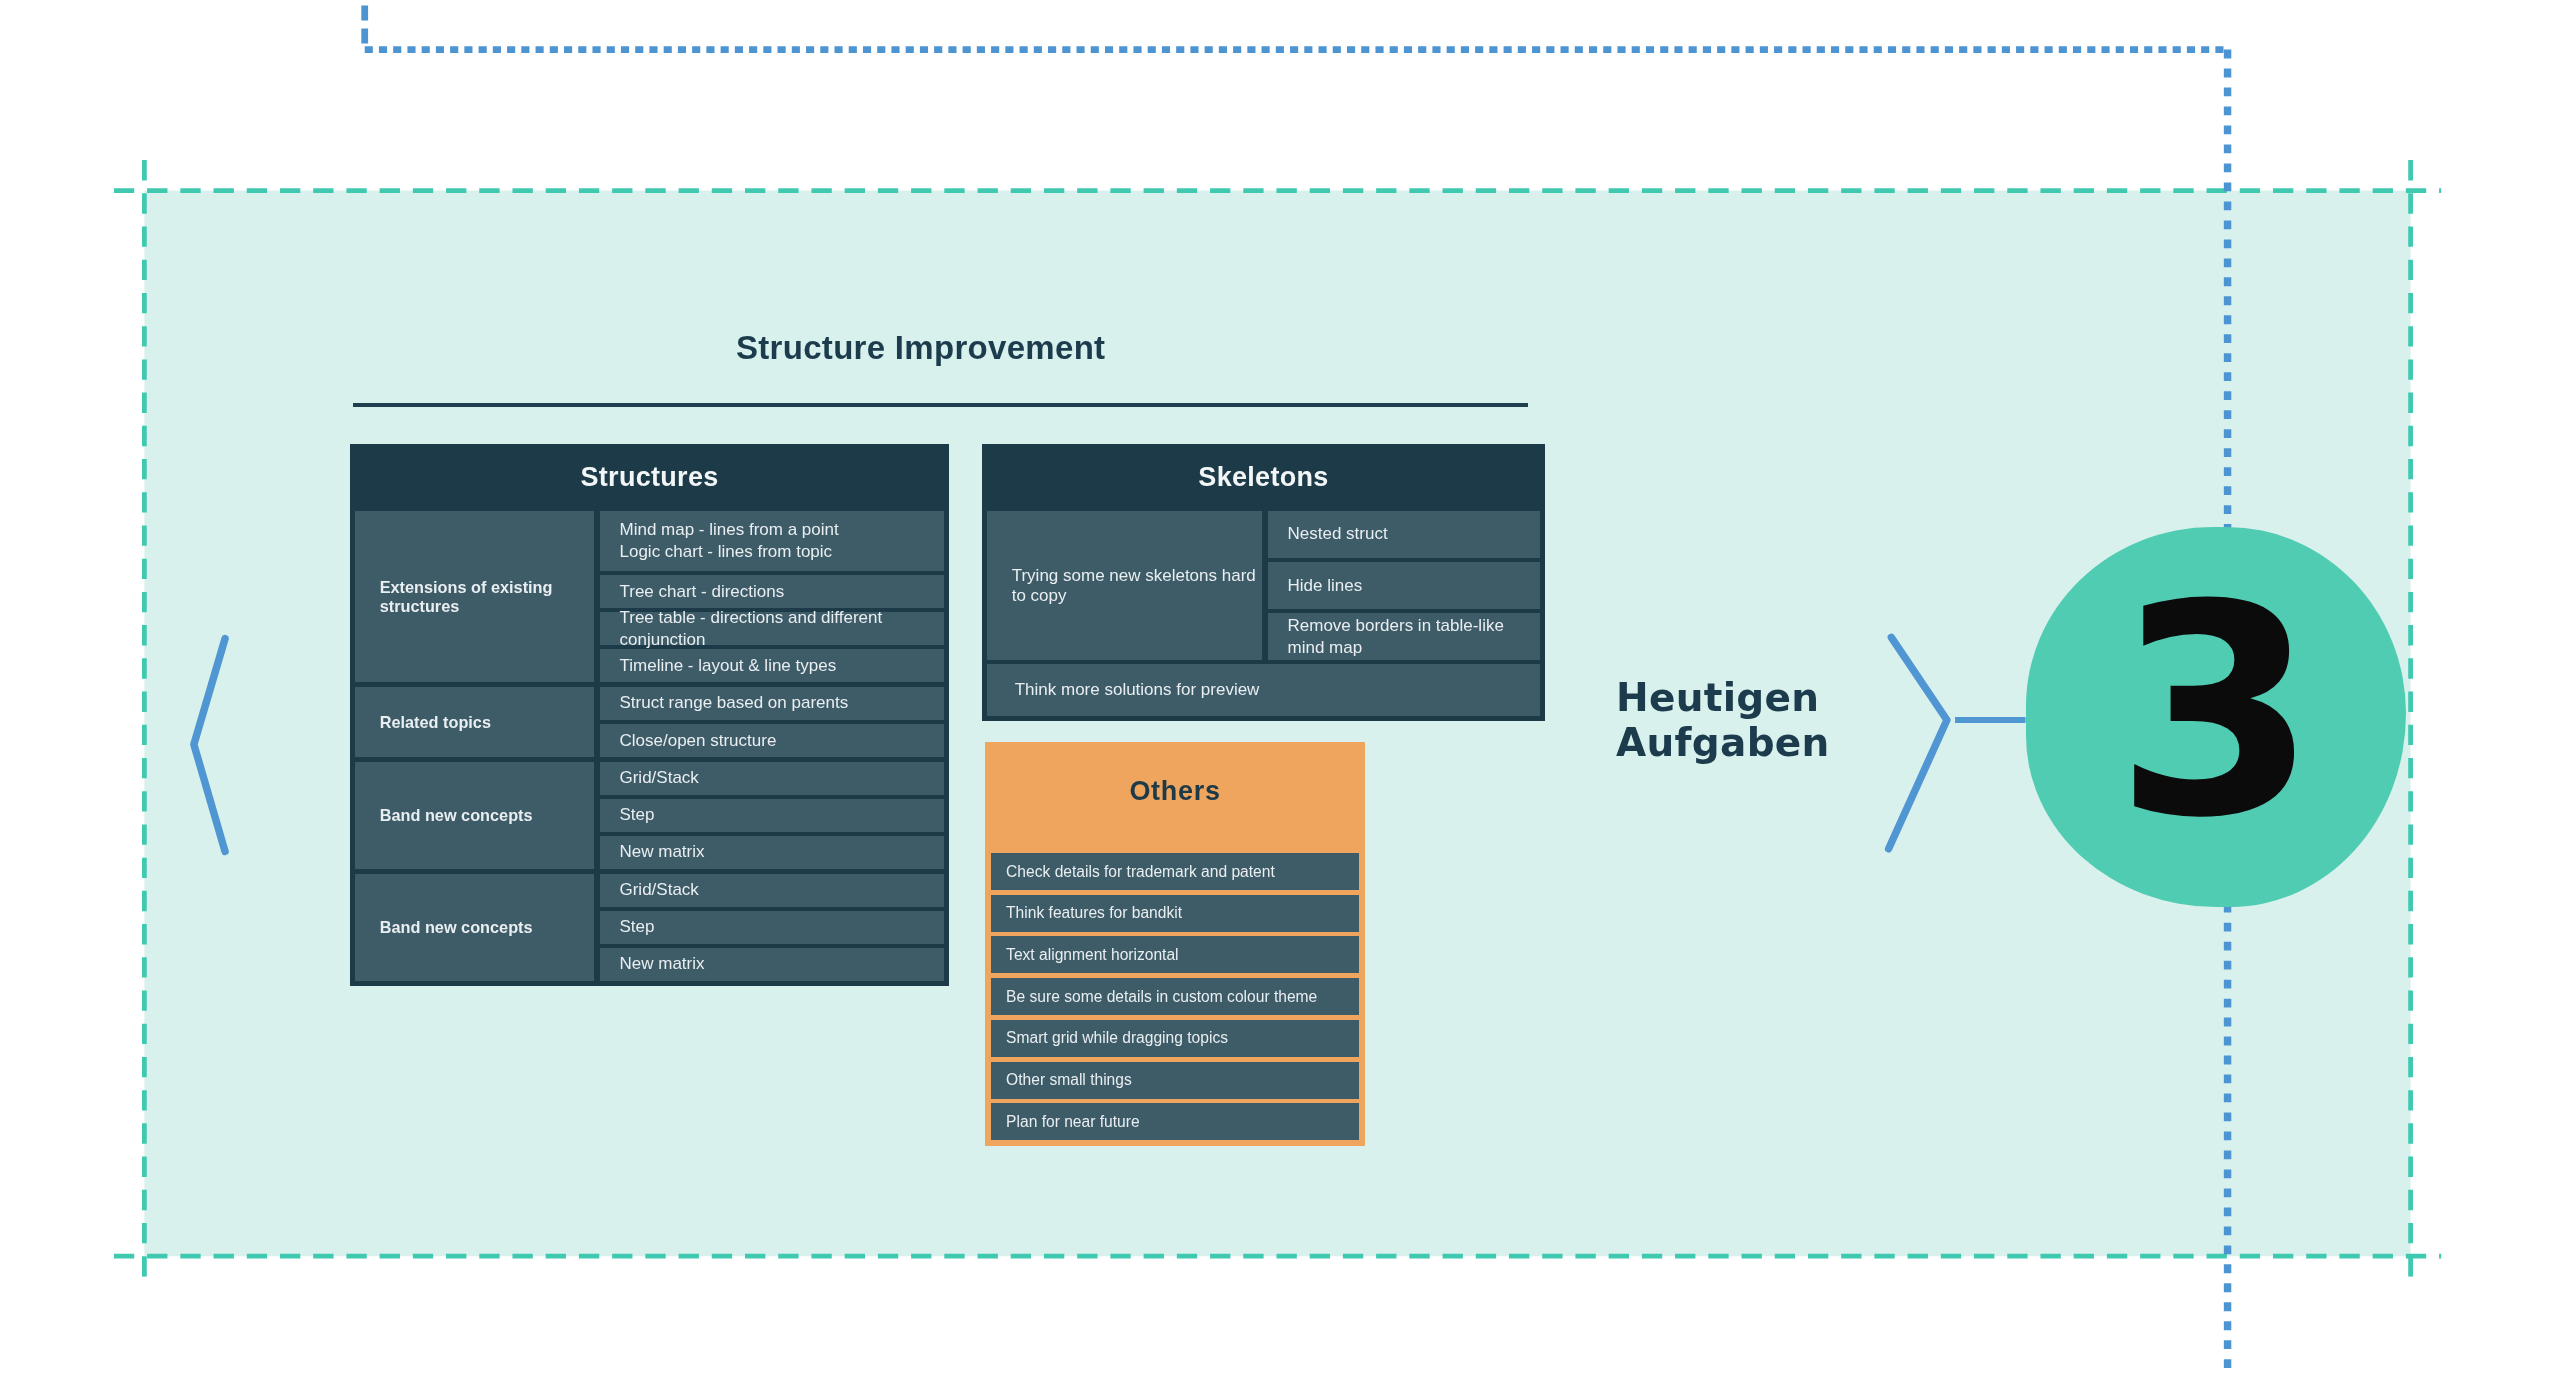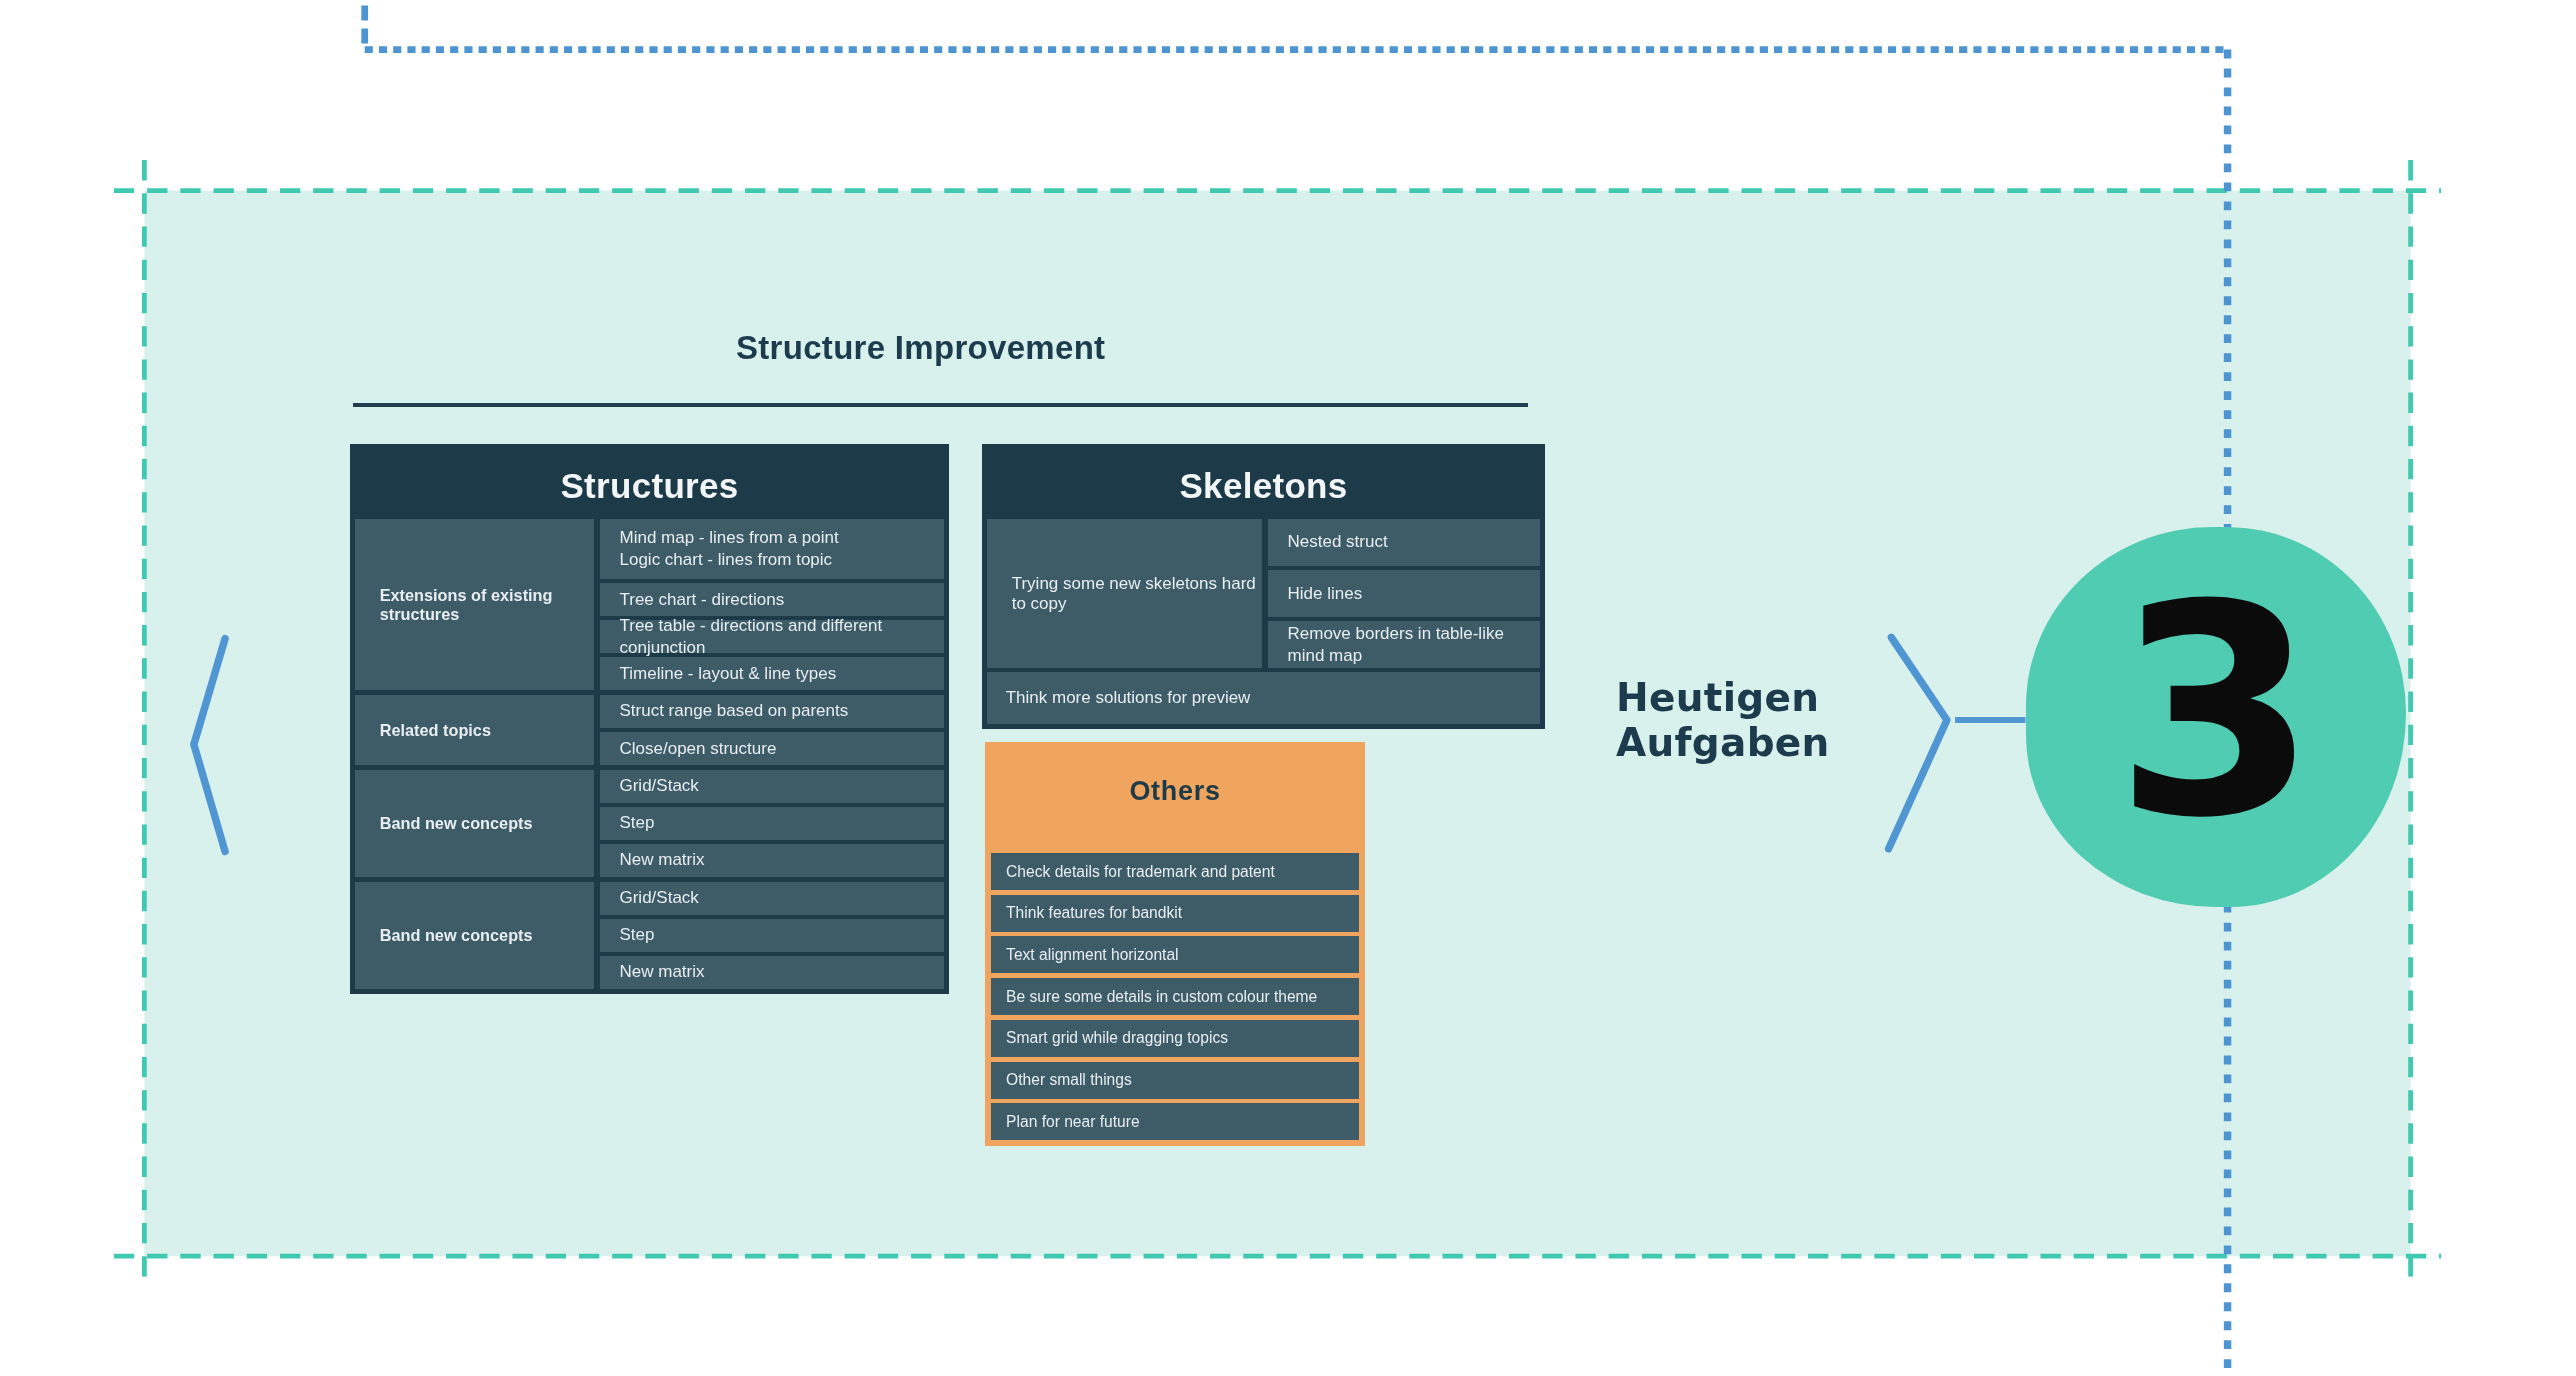--- a/index.html
+++ b/index.html
@@ -10,36 +10,36 @@
   
   .title{position:absolute;left:736px;top:329px;width:475px;
          font-size:33px;font-weight:bold;color:#1c3c4e;letter-spacing:0.3px;z-index:1;}
   .title-underline{position:absolute;left:353px;top:403px;width:1175px;height:4.1px;
          background:#1f3e50;z-index:1;}
 
   
   .tbl{position:absolute;background:#1d3a49;z-index:1;box-sizing:border-box;
        padding:0 4.7px 4.7px 4.7px;}
   .tbl-h{height:67px;display:flex;align-items:center;justify-content:center;
-       color:#f2f6f7;font-size:35px;font-weight:bold;letter-spacing:0.3px;margin-top:8px;}
+       color:#f2f6f7;font-size:27px;font-weight:bold;letter-spacing:0.3px;}
   .tbl-body{display:flex;flex-direction:column;gap:4.7px;}
   .grp{display:flex;gap:6.8px;}
   .lbl{width:239px;flex:none;background:#3e5b68;display:flex;align-items:center;
        padding-left:25px;box-sizing:border-box;color:#e9eef0;font-size:16.3px;font-weight:bold;}
   .cells{flex:1;display:flex;flex-direction:column;gap:4.1px;}
   .cell{background:#3e5b68;display:flex;align-items:center;padding-left:19px;
        box-sizing:border-box;color:#e9eef0;font-size:17px;height:33px;white-space:pre-line;
        line-height:1.3;}
   .cell.tall{height:60px;}
   .structures{left:350px;top:444px;width:599px;}
   .skeletons{left:982px;top:444px;width:563px;}
   .skeletons .lbl{width:275px;font-weight:normal;font-size:17px;}
   .skeletons .cell{height:47px;}
   .footer-cell{margin-top:4.1px;background:#3e5b68;height:52px;display:flex;align-items:center;
-       padding-left:19px;color:#e9eef0;font-size:17px;}
+       padding-left:28px;color:#e9eef0;font-size:17px;}
 
   
   .others{position:absolute;left:985px;top:742px;width:380px;background:#f0a55e;
        z-index:1;box-sizing:border-box;padding:6.1px;}
   .others-h{height:87px;display:flex;align-items:center;justify-content:center;
        color:#1d3a49;font-size:27px;font-weight:bold;letter-spacing:0.7px;}
   .o-rows{display:flex;flex-direction:column;gap:4.7px;margin-top:18px;}
   .o-row{background:#3e5b68;height:37px;display:flex;align-items:center;padding-left:15px;
        color:#e9eef0;font-size:15.6px;}
 

